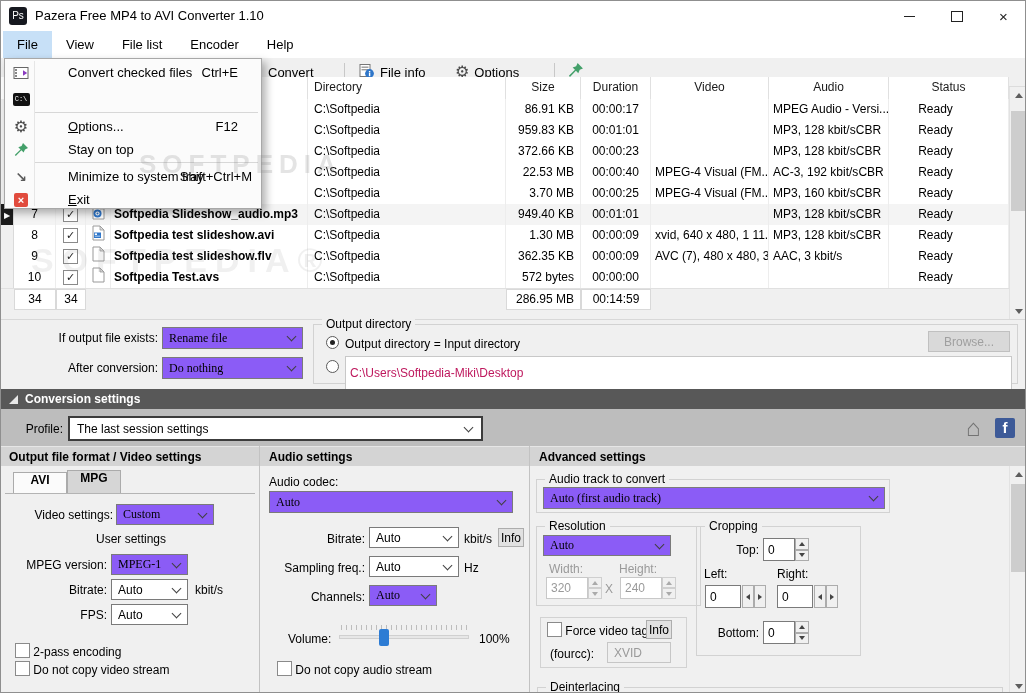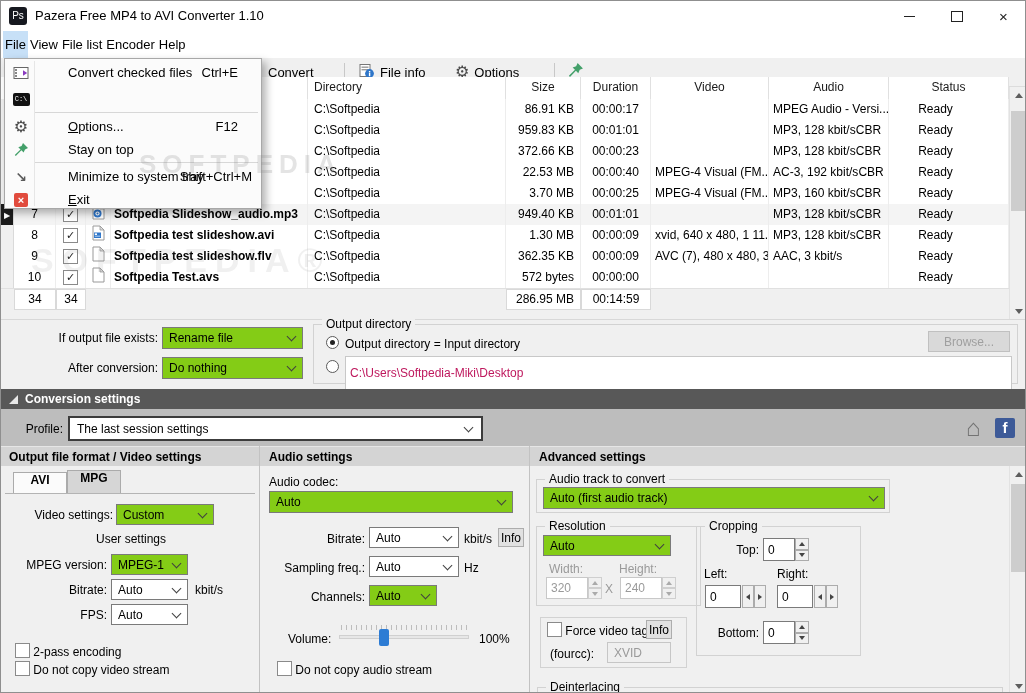--- a/index.html
+++ b/index.html
@@ -14,21 +14,21 @@
   .app-logo{left:8px;top:6px;width:18px;height:18px;background:#16181f;border-radius:3px;
             color:#fff;font-weight:normal;font-size:10px;text-align:center;line-height:18px;}
   .title-text{left:34px;top:0;height:30px;line-height:30px;font-size:13px;}
   .winbtn{top:0;width:47px;height:30px;display:flex;align-items:center;justify-content:center;}
   .glyph-min{width:11px;height:0;border-top:1px solid #222;}
   .glyph-max{width:10px;height:9px;border:1px solid #222;}
   .glyph-close{font-size:15px;line-height:15px;color:#222;}
 
   
   .menubar{left:0;top:30px;width:1026px;height:27px;background:#fff;display:flex;align-items:stretch;padding-left:2px;}
-  .mitem{padding:0 2px;display:flex;align-items:center;font-size:13px;}
+  .mitem{padding:0 14px;display:flex;align-items:center;font-size:13px;}
   .mitem.hl{background:#c7e0f7;}
 
   
   .toolbar{left:0;top:57px;width:1026px;height:29px;background:#f0f0f0;border-bottom:1px solid #dcdcdc;}
   .tbtn{top:59px;height:24px;display:flex;align-items:center;gap:5px;font-size:13px;}
   .tsep{top:62px;width:1px;height:19px;background:#c8c8c8;}
   .gear{font-size:16px;color:#4a4a4a;line-height:16px;}
 
   
   .filetable{left:0;top:76px;width:1008px;height:232px;background:#f97316;}
@@ -63,21 +63,21 @@
   .sb-btn{position:absolute;left:0;width:18px;height:16px;display:flex;align-items:center;justify-content:center;}
   .sb-thumb{position:absolute;left:1px;width:16px;background:#cdcdcd;}
   .ar-up{width:0;height:0;border-left:4px solid transparent;border-right:4px solid transparent;border-bottom:5px solid #5e5e5e;}
   .ar-dn{width:0;height:0;border-left:4px solid transparent;border-right:4px solid transparent;border-top:5px solid #5e5e5e;}
 
   
   .lbl{white-space:nowrap;}
   .lbl.r{text-align:right;}
   .lbl.dis{color:#9a9a9a;}
   .combo{background:#fff;border:1px solid #7a7a7a;display:flex;align-items:center;padding:0 20px 0 6px;position:absolute;box-sizing:border-box;white-space:nowrap;overflow:hidden;}
-  .combo.list{background:#84cc16;}
+  .combo.list{background:#8b5cf6;font-family:Liberation Serif, serif;}
   .combo.dis{background:#efefef;border-color:#c6c6c6;color:#9a9a9a;}
   .chv{position:absolute;right:7px;top:50%;width:6px;height:6px;border-right:1px solid #404040;border-bottom:1px solid #404040;transform:translateY(-72%) rotate(45deg);}
   .edit{background:#fff;border:1px solid #7a7a7a;position:absolute;box-sizing:border-box;padding-left:4px;display:flex;align-items:center;}
   .edit.dis{border-color:#c8c8c8;color:#9a9a9a;}
   .groupbox{position:absolute;border:1px solid #d2d2d2;box-sizing:border-box;}
   .glabel{position:absolute;top:-8px;left:8px;background:#f0f0f0;padding:0 4px;line-height:14px;white-space:nowrap;}
   .radio{width:13px;height:13px;border:1px solid #5a5a5a;border-radius:50%;background:#fff;display:inline-flex;align-items:center;justify-content:center;}
   .radio .dot{width:5px;height:5px;border-radius:50%;background:#222;}
   .cb2{width:13px;height:13px;background:#fff;border:1px solid #8a8a8a;display:inline-block;vertical-align:-2px;}
   .btn-sm{position:absolute;background:#e1e1e1;border:1px solid #adadad;display:flex;align-items:center;justify-content:center;box-sizing:border-box;}

